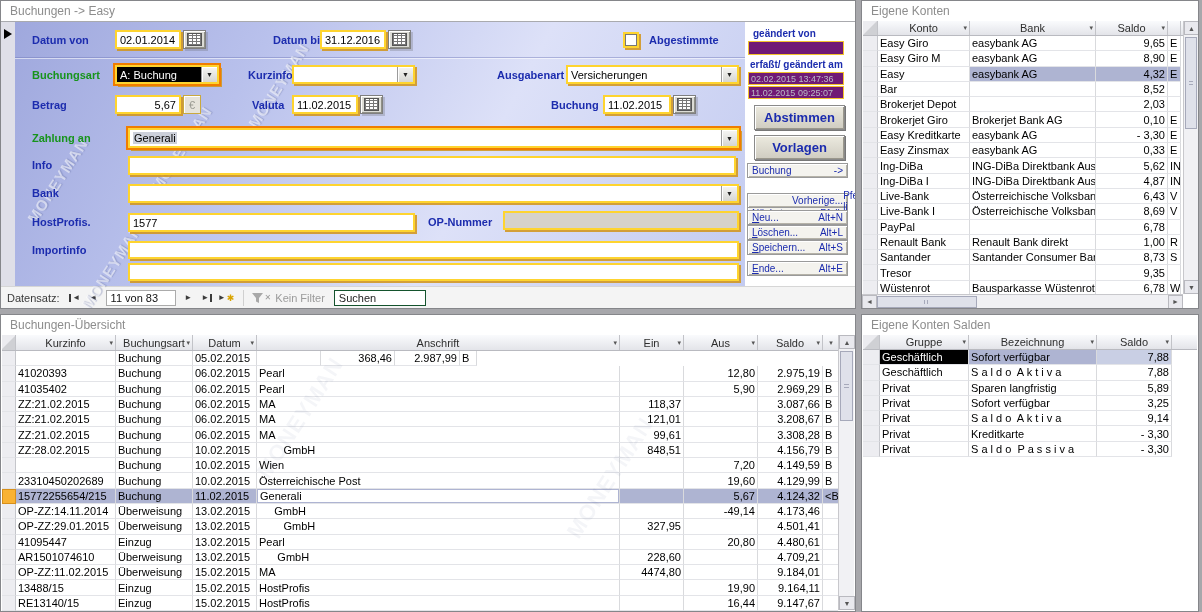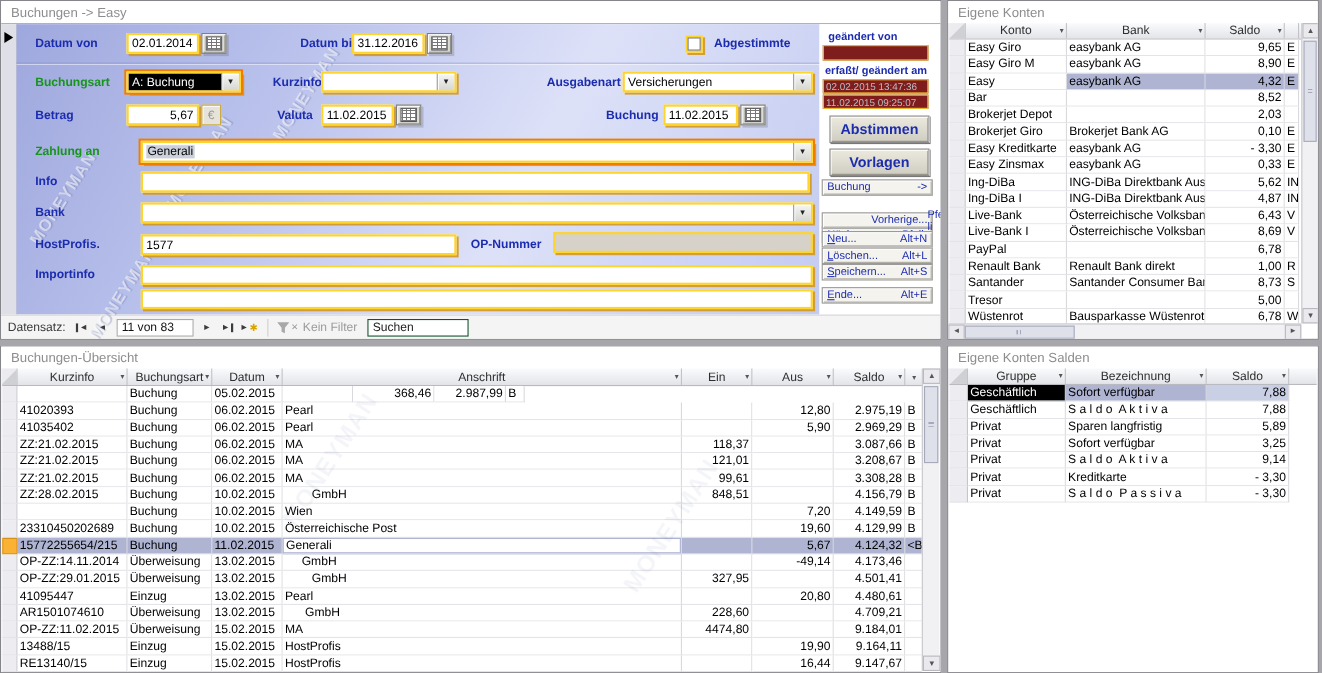--- a/index.html
+++ b/index.html
@@ -41,21 +41,21 @@
            background-image:repeating-linear-gradient(90deg,#777 0 1px,transparent 1px 4px),
                             repeating-linear-gradient(0deg,#777 0 1px,transparent 1px 3px);}
   .eurbtn{position:absolute;width:18px;height:19px;background:#e6e3da;border:1px solid #caa93e;
           box-shadow:inset 1px 1px 0 #fff;color:#9a9a92;font-size:11px;display:flex;align-items:center;
           justify-content:center;box-sizing:border-box;z-index:2;}
   .checkbox{position:absolute;width:12px;height:12px;background:#fff;border:2px solid #fed42f;
             box-shadow:2px 2px 0 rgba(210,148,24,.85);box-sizing:content-box;z-index:2;}
   .checkbox .inner{position:absolute;inset:0;border:1px solid #777;}
 
   .audit-label{position:absolute;font-size:10px;font-weight:bold;color:#1c2cae;white-space:nowrap;}
-  .audit-box{position:absolute;background:#7f1d1d;border:1px solid #f3c32c;font-size:9px;color:#b9bcc6;
+  .audit-box{position:absolute;background:#701a75;border:1px solid #f3c32c;font-size:9px;color:#b9bcc6;
              display:flex;align-items:center;padding:0 2px;box-sizing:border-box;white-space:nowrap;}
   .bigbtn{position:absolute;width:91px;height:25px;background:linear-gradient(#eceadf,#cfccc1);
           border:1px solid #8a8a8a;box-shadow:inset 1px 1px 0 #fff,inset -1px -1px 0 #9a978c,1px 1px 0 #777;
           color:#1c2cae;font-weight:bold;font-size:13px;display:flex;align-items:center;justify-content:center;
           box-sizing:border-box;cursor:default;}
   .smallbtn{position:absolute;left:2px;width:101px;height:15px;background:#f4f3ee;border:1px solid #9a9a9a;
             box-shadow:inset 1px 1px 0 #fff,inset -1px -1px 0 #b5b2a8;font-size:10px;color:#1c2cae;
             display:flex;align-items:center;justify-content:space-between;padding:0 4px;box-sizing:border-box;}
   .smallbtn u{text-decoration:underline;}
 
@@ -415,21 +415,21 @@
           <div class="tcell rs" style="width: 15px; flex: 0 0 15px;"></div>
           <div class="tcell" style="width: 92px; flex: 0 0 92px;">Santander</div>
           <div class="tcell" style="width: 126px; flex: 0 0 126px;">Santander Consumer Bank</div>
           <div class="tcell num" style="width: 72px; flex: 0 0 72px;">8,73</div>
           <div class="tcell" style="width: 13px; flex: 0 0 13px;">S</div>
         </div>
         <div class="trow">
           <div class="tcell rs" style="width: 15px; flex: 0 0 15px;"></div>
           <div class="tcell" style="width: 92px; flex: 0 0 92px;">Tresor</div>
           <div class="tcell" style="width: 126px; flex: 0 0 126px;"></div>
-          <div class="tcell num" style="width: 72px; flex: 0 0 72px;">5,00</div>
+          <div class="tcell num" style="width: 72px; flex: 0 0 72px;">9,35</div>
           <div class="tcell" style="width: 13px; flex: 0 0 13px;"></div>
         </div>
         <div class="trow">
           <div class="tcell rs" style="width: 15px; flex: 0 0 15px;"></div>
           <div class="tcell" style="width: 92px; flex: 0 0 92px;">Wüstenrot</div>
           <div class="tcell" style="width: 126px; flex: 0 0 126px;">Bausparkasse Wüstenrot</div>
           <div class="tcell num" style="width: 72px; flex: 0 0 72px;">6,78</div>
           <div class="tcell" style="width: 13px; flex: 0 0 13px;">W</div>
         </div>
       </div>

